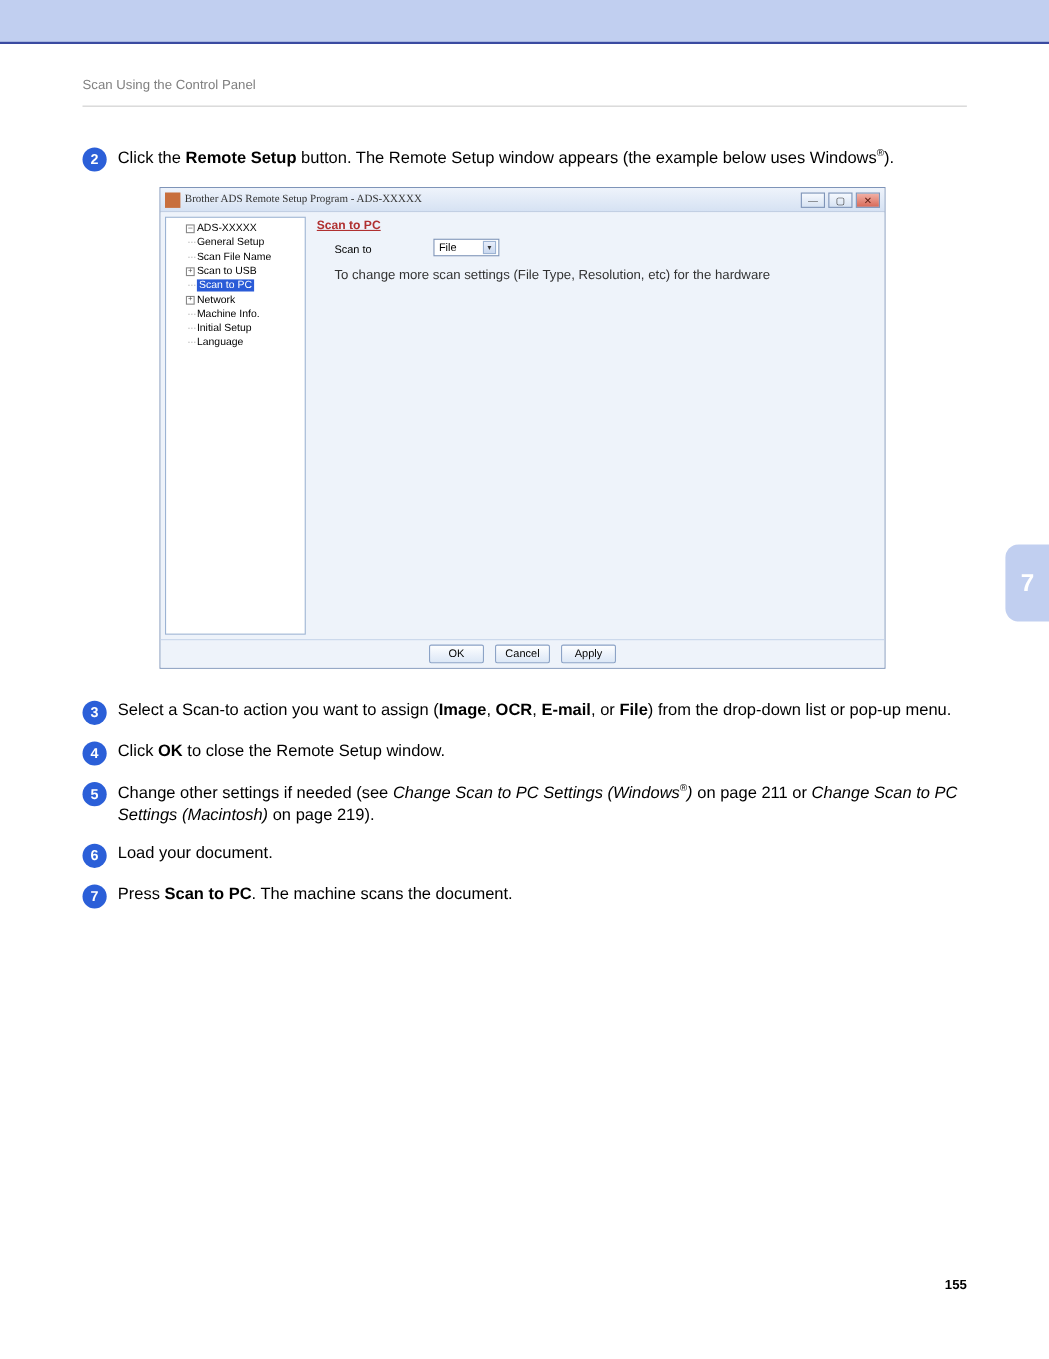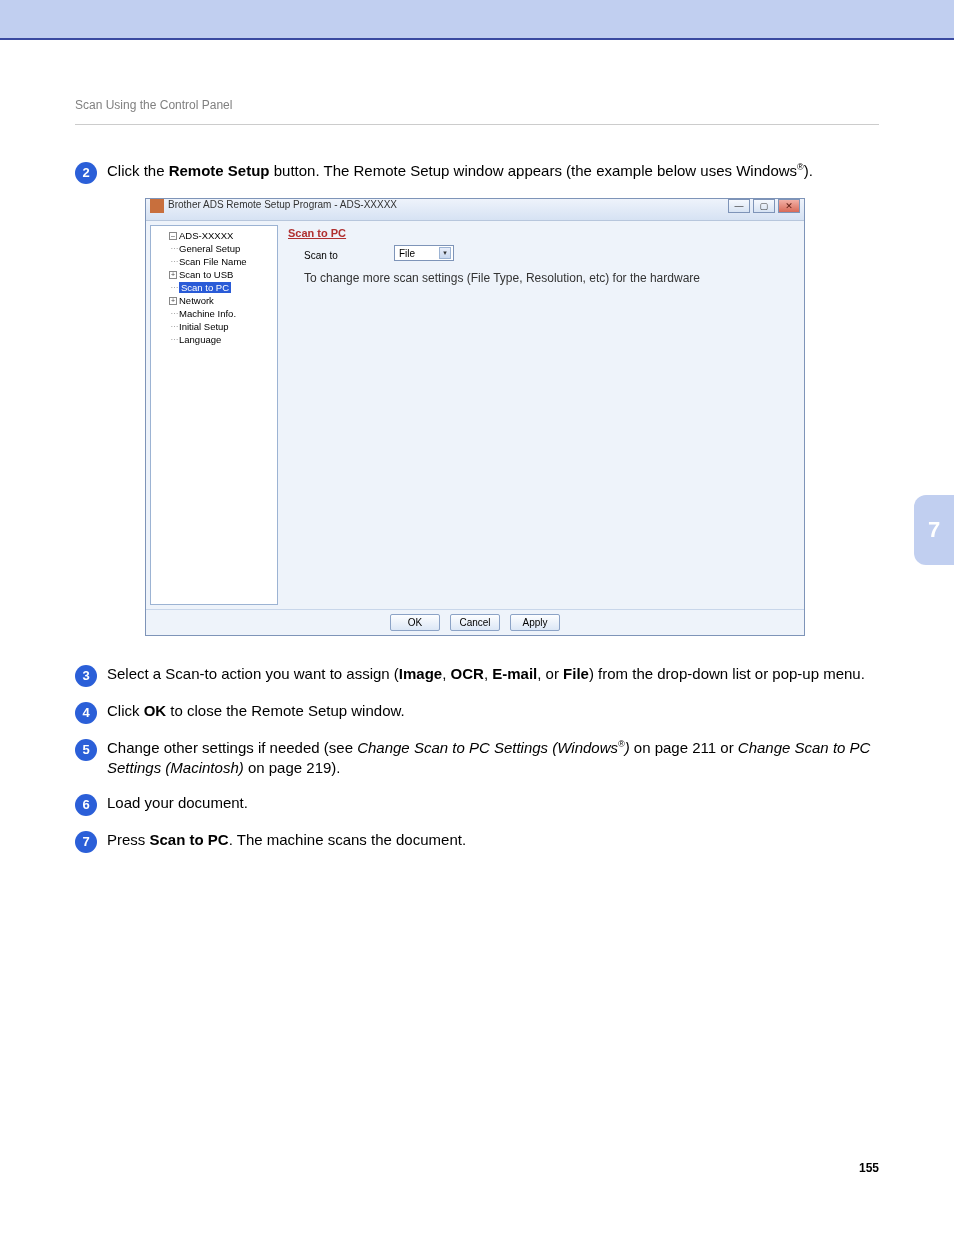--- a/index.html
+++ b/index.html
@@ -17,21 +17,20 @@
     border-bottom: 2px solid #3a4aa0;
   }
   .page-content {
     padding: 0 75px;
   }
   .section-header {
     color: #808080;
     font-size: 12px;
     padding: 30px 0 12px 0;
     border-bottom: 1px solid #ccc;
-    margin-top: 28px;
   }
   .step-list {
     margin-top: 36px;
   }
   .step-row {
     display: flex;
     align-items: flex-start;
     margin-bottom: 14px;
     font-size: 15px;
     line-height: 1.35;
@@ -83,24 +82,26 @@
   .app-window {
     margin: 12px auto 28px 70px;
     width: 660px;
     font-family: "Tahoma", Arial, sans-serif;
     font-size: 10px;
     border: 1px solid #7e94b8;
     background: linear-gradient(#f4f8ff, #e0e9f7);
   }
   .titlebar {
     display: flex;
+    align-items: center;
     height: 22px;
     padding: 0 4px;
     background: linear-gradient(#eef3fb, #d6e2f3);
     border-bottom: 1px solid #b7c6dc;
+    font-family: Liberation Serif, serif;
   }
   .titlebar-icon {
     width: 14px; height: 14px;
     background: #c86f3d;
     margin-right: 4px;
     display:inline-block;
   }
   .titlebar-text { flex: 1; color: #333; font-size: 10px; }
   .win-btns { display: flex; gap: 3px; }
   .win-btn {

